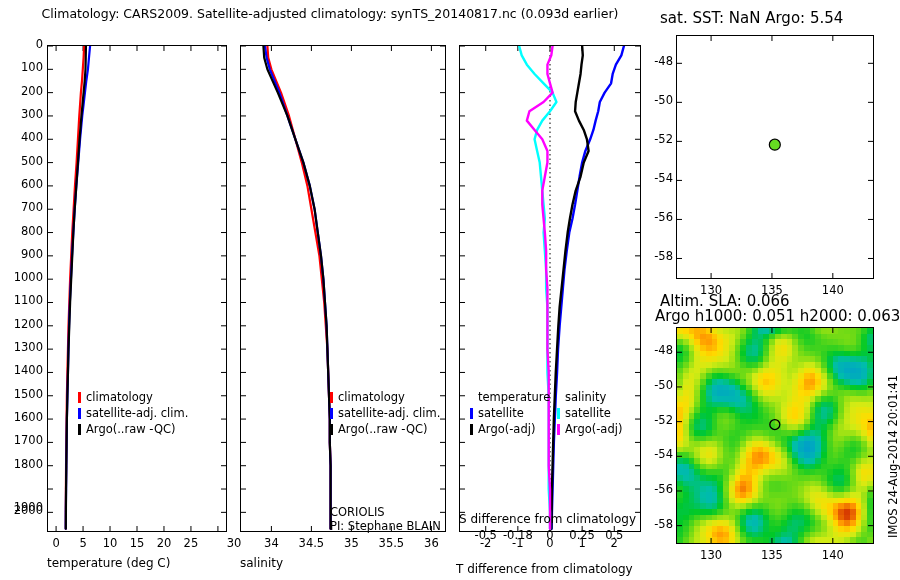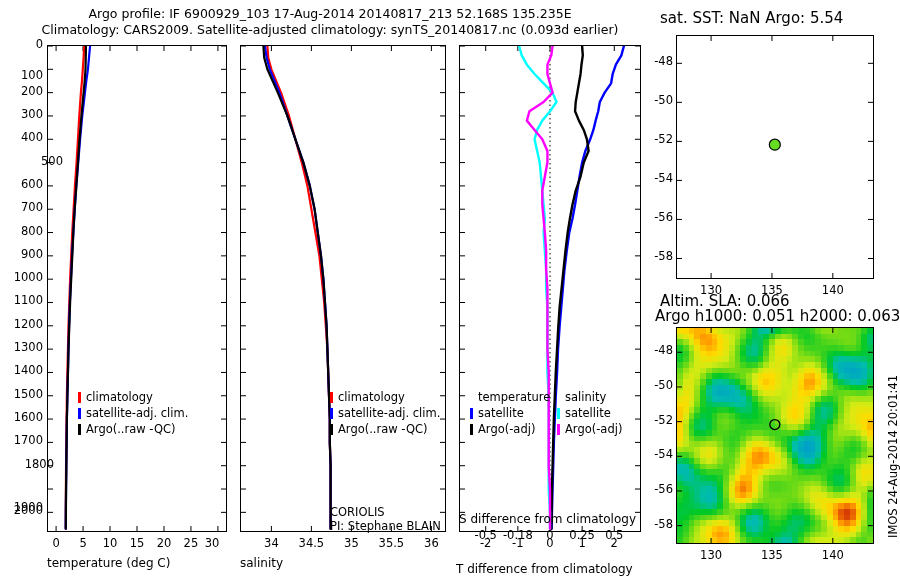--- a/index.html
+++ b/index.html
@@ -24,21 +24,20 @@
     position:absolute;font-size:11.5px;white-space:nowrap;
     transform-origin:0 0;transform:rotate(-90deg);
   }
   .legend-col{position:absolute;font-size:11.5px;line-height:16px;}
   .legend-head{height:16px;padding-left:8px;}
 </style>
 </head>
 <body>
 
 <div class="title-block abs">
-  <div>Argo profile: IF 6900929_103 17-Aug-2014 20140817_213 52.168S 135.235E</div>
   <div>Climatology: CARS2009. Satellite-adjusted climatology: synTS_20140817.nc (0.093d earlier)</div>
 </div>
 
 <div id="p1" class="panel-frame" style="left:47px;top:45px;width:180px;height:487px;">
   <svg id="p1svg" width="178" height="485" viewBox="0 0 178 485">
       <line x1="8.090909090909092" y1="485" x2="8.090909090909092" y2="480" stroke="#000" stroke-width="1"></line>
       <line x1="8.090909090909092" y1="0" x2="8.090909090909092" y2="5" stroke="#000" stroke-width="1"></line>
       <line x1="35.06060606060606" y1="485" x2="35.06060606060606" y2="480" stroke="#000" stroke-width="1"></line>
       <line x1="35.06060606060606" y1="0" x2="35.06060606060606" y2="5" stroke="#000" stroke-width="1"></line>
       <line x1="62.03030303030303" y1="485" x2="62.03030303030303" y2="480" stroke="#000" stroke-width="1"></line>
@@ -93,49 +92,49 @@
       <line x1="178" y1="443.02884615384613" x2="173" y2="443.02884615384613" stroke="#000" stroke-width="1"></line>
       <line x1="0" y1="466.34615384615387" x2="5" y2="466.34615384615387" stroke="#000" stroke-width="1"></line>
       <line x1="178" y1="466.34615384615387" x2="173" y2="466.34615384615387" stroke="#000" stroke-width="1"></line>
       <polyline points="36.14,0.00 35.60,11.66 34.79,23.32 33.98,34.98 32.90,46.63 32.09,58.29 31.28,69.95 29.94,93.27 28.59,116.59 26.97,139.90 25.62,163.22 24.27,186.54 23.19,209.86 22.12,233.17 21.31,256.49 20.50,279.81 19.96,303.13 19.42,326.44 18.88,349.76 18.61,373.08 18.34,396.39 18.07,419.71 17.91,443.03 17.80,466.35 17.80,482.67" fill="none" stroke="#ff0000" stroke-width="2.2" stroke-linejoin="round" stroke-linecap="round"></polyline>
       <polyline points="42.07,0.00 40.99,11.66 39.92,23.32 38.30,34.98 36.95,46.63 35.60,58.29 34.25,69.95 32.09,93.27 30.21,116.59 28.32,139.90 26.70,163.22 25.35,186.54 24.00,209.86 22.92,233.17 21.85,256.49 21.04,279.81 20.50,303.13 19.96,326.44 19.42,349.76 18.88,373.08 18.61,396.39 18.34,419.71 18.07,443.03 17.80,466.35 17.69,482.67" fill="none" stroke="#0000ff" stroke-width="2.2" stroke-linejoin="round" stroke-linecap="round"></polyline>
       <polyline points="37.97,0.00 37.76,11.66 37.49,23.32 36.68,34.98 35.60,46.63 34.52,58.29 33.44,69.95 31.55,93.27 29.94,116.59 28.32,139.90 26.70,163.22 25.35,186.54 24.27,209.86 23.19,233.17 22.12,256.49 21.31,279.81 20.50,303.13 19.96,326.44 19.42,349.76 18.88,373.08 18.61,396.39 18.34,419.71 18.07,443.03 17.91,466.35 17.80,482.67" fill="none" stroke="#000000" stroke-width="2.2" stroke-linejoin="round" stroke-linecap="round"></polyline>
     </svg>
 </div>
 <div id="p1ylab">
     <div class="tick-label" style="left: 43px; top: 37px; text-align: right; width: auto; transform: translateX(-100%);">0</div>
-    <div class="tick-label" style="left: 43px; top: 60.3173px; text-align: right; width: auto; transform: translateX(-100%); margin-top: 8px;">100</div>
+    <div class="tick-label" style="left: 43px; top: 60.3173px; text-align: right; width: auto; transform: translateX(-100%);">100</div>
     <div class="tick-label" style="left: 43px; top: 83.6346px; text-align: right; width: auto; transform: translateX(-100%);">200</div>
     <div class="tick-label" style="left: 43px; top: 106.952px; text-align: right; width: auto; transform: translateX(-100%);">300</div>
     <div class="tick-label" style="left: 43px; top: 130.269px; text-align: right; width: auto; transform: translateX(-100%);">400</div>
-    <div class="tick-label" style="left: 43px; top: 153.587px; text-align: right; width: auto; transform: translateX(-100%); margin-left: 20px;">500</div>
+    <div class="tick-label" style="left: 43px; top: 153.587px; text-align: right; width: auto; transform: translateX(-100%);">500</div>
     <div class="tick-label" style="left: 43px; top: 176.904px; text-align: right; width: auto; transform: translateX(-100%);">600</div>
     <div class="tick-label" style="left: 43px; top: 200.221px; text-align: right; width: auto; transform: translateX(-100%);">700</div>
     <div class="tick-label" style="left: 43px; top: 223.538px; text-align: right; width: auto; transform: translateX(-100%);">800</div>
     <div class="tick-label" style="left: 43px; top: 246.856px; text-align: right; width: auto; transform: translateX(-100%);">900</div>
     <div class="tick-label" style="left: 43px; top: 270.173px; text-align: right; width: auto; transform: translateX(-100%);">1000</div>
     <div class="tick-label" style="left: 43px; top: 293.49px; text-align: right; width: auto; transform: translateX(-100%);">1100</div>
     <div class="tick-label" style="left: 43px; top: 316.808px; text-align: center; width: auto; transform: translateX(-100%);">1200</div>
     <div class="tick-label" style="left: 43px; top: 340.125px; text-align: right; width: auto; transform: translateX(-100%);">1300</div>
     <div class="tick-label" style="left: 43px; top: 363.442px; text-align: right; width: auto; transform: translateX(-100%);">1400</div>
     <div class="tick-label" style="left: 43px; top: 386.76px; text-align: right; width: auto; transform: translateX(-100%);">1500</div>
     <div class="tick-label" style="left: 43px; top: 410.077px; text-align: right; width: auto; transform: translateX(-100%);">1600</div>
     <div class="tick-label" style="left: 43px; top: 433.394px; text-align: right; width: auto; transform: translateX(-100%);">1700</div>
-    <div class="tick-label" style="left: 54px; top: 456.712px; text-align: center; width: auto; transform: translateX(-100%);">1800</div>
+    <div class="tick-label" style="left: 43px; top: 456.712px; text-align: center; width: auto; transform: translateX(-100%);">1800</div>
     <div class="tick-label" style="left: 43px; top: 480.029px; text-align: right; width: auto; transform: translateX(-100%); margin-top: 20px;">1900</div>
     <div class="tick-label" style="left: 43px; top: 503.346px; text-align: right; width: auto; transform: translateX(-100%);">2000</div>
   </div>
 <div id="p1xlab">
     <div class="tick-label" style="left: 56.0909px; top: 536px; transform: translateX(-50%);">0</div>
     <div class="tick-label" style="left: 83.0606px; top: 536px; transform: translateX(-50%);">5</div>
     <div class="tick-label" style="left: 110.03px; top: 536px; transform: translateX(-50%);">10</div>
     <div class="tick-label" style="left: 137px; top: 536px; transform: translateX(-50%);">15</div>
     <div class="tick-label" style="left: 163.97px; top: 536px; transform: translateX(-50%);">20</div>
     <div class="tick-label" style="left: 190.939px; top: 536px; transform: translateX(-50%);">25</div>
-    <div class="tick-label" style="left: 212px; top: 536px; transform: translateX(-50%);">30</div>
+    <div class="tick-label" style="left: 234px; top: 536px; transform: translateX(-50%);">30</div>
   </div>
 <div class="axis-title" style="left:47px;top:556px;width:180px;">temperature (deg C)</div>
 <div class="legend" style="left:78px;top:389px;">
   <div class="legend-row">
     <span class="legend-swatch" style="background:#ff0000"></span>
     <span class="legend-text">climatology</span>
   </div>
   <div class="legend-row">
     <span class="legend-swatch" style="background:#0000ff"></span>
     <span class="legend-text">satellite-adj. clim.</span>

